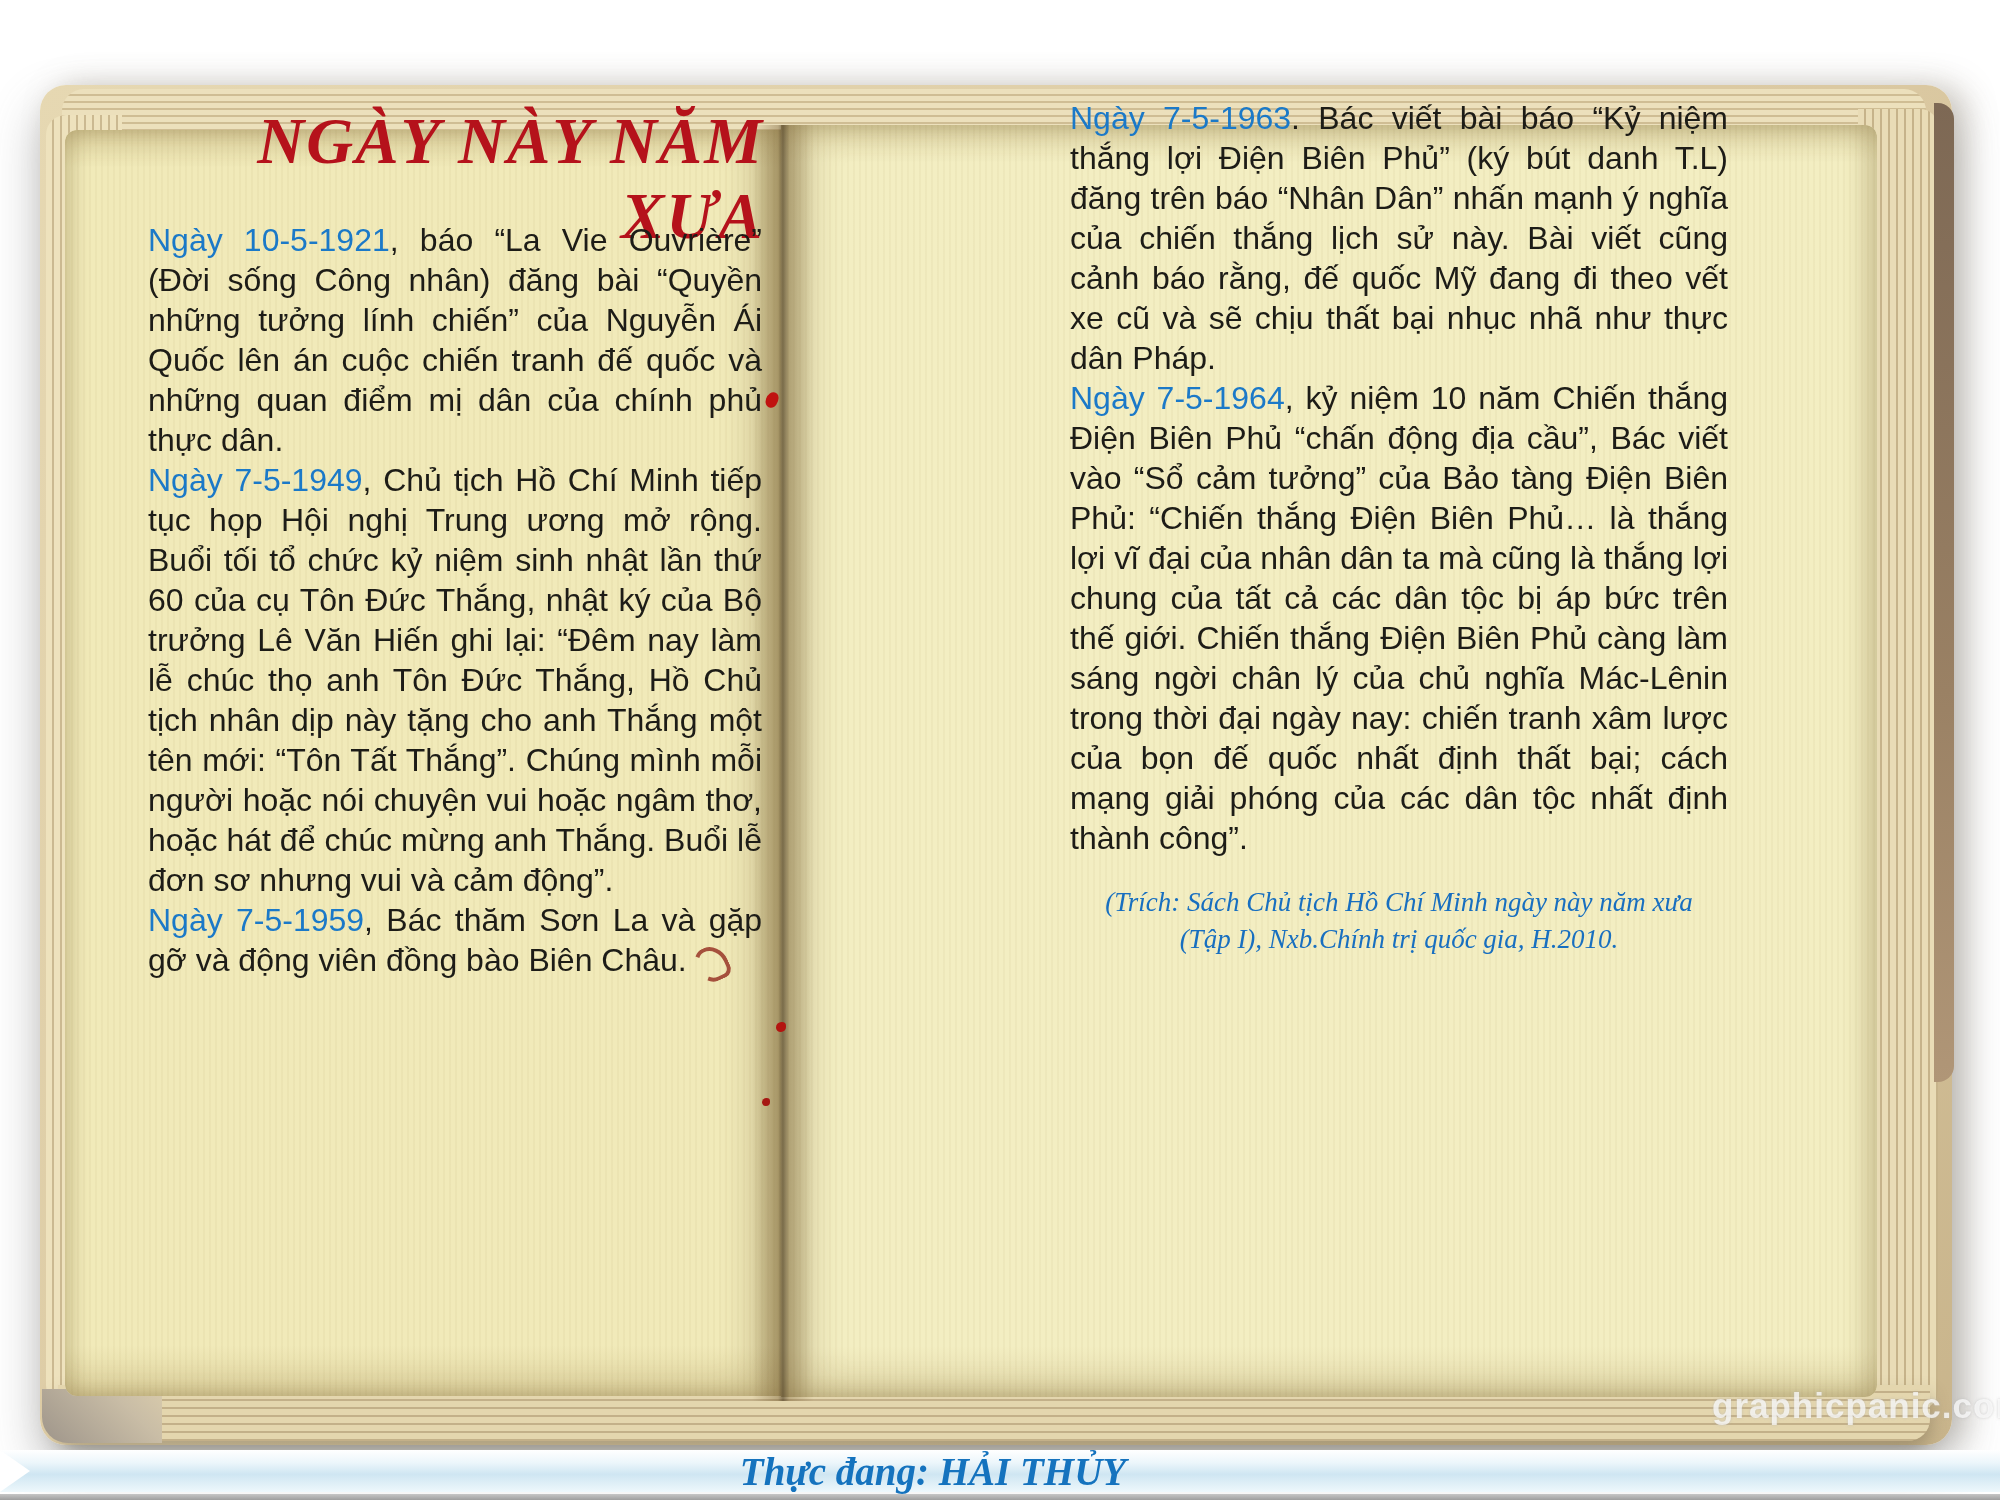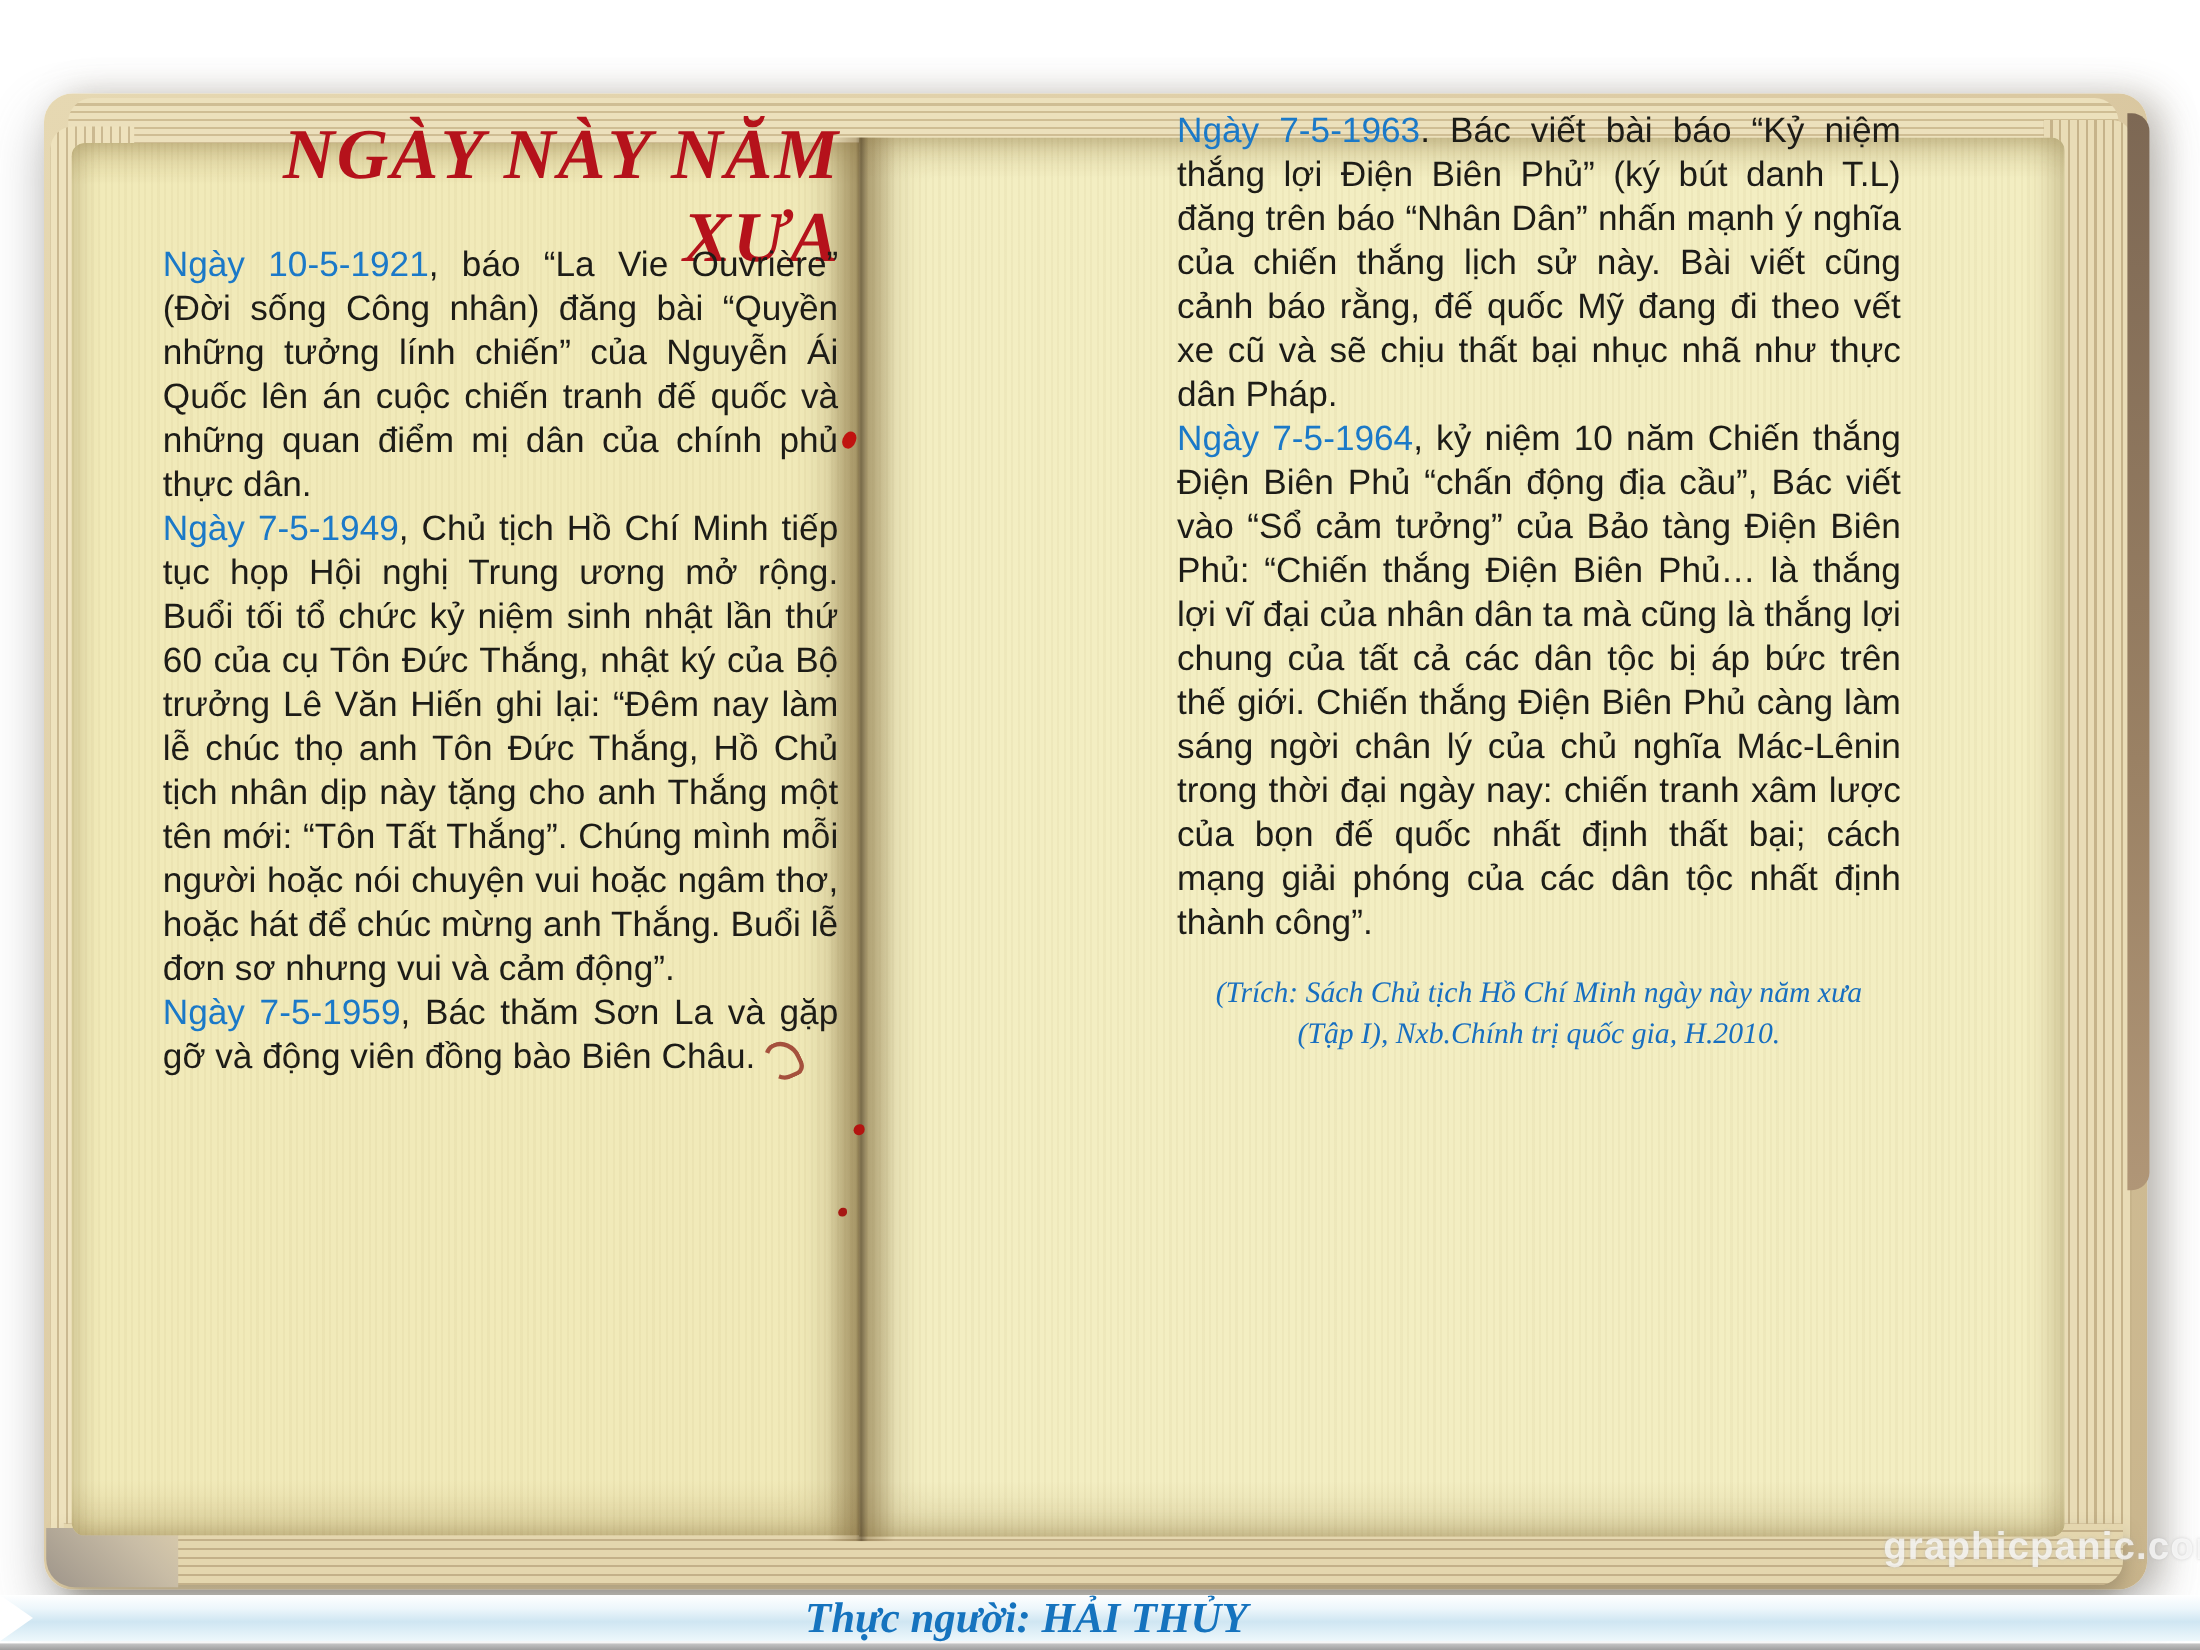--- a/index.html
+++ b/index.html
@@ -115,18 +115,18 @@
     <p class="para"><span class="date">Ngày 7-5-1963</span><span>. </span><span>Bác viết bài báo “Kỷ niệm thắng lợi Điện Biên Phủ” (ký bút danh T.L) đăng trên báo “Nhân Dân” nhấn mạnh ý nghĩa của chiến thắng lịch sử này. Bài viết cũng cảnh báo rằng, đế quốc Mỹ đang đi theo vết xe cũ và sẽ chịu thất bại nhục nhã như thực dân Pháp.</span></p>
     <p class="para"><span class="date">Ngày 7-5-1964</span><span>, </span><span>kỷ niệm 10 năm Chiến thắng Điện Biên Phủ “chấn động địa cầu”, Bác viết vào “Sổ cảm tưởng” của Bảo tàng Điện Biên Phủ: “Chiến thắng Điện Biên Phủ… là thắng lợi vĩ đại của nhân dân ta mà cũng là thắng lợi chung của tất cả các dân tộc bị áp bức trên thế giới. Chiến thắng Điện Biên Phủ càng làm sáng ngời chân lý của chủ nghĩa Mác-Lênin trong thời đại ngày nay: chiến tranh xâm lược của bọn đế quốc nhất định thất bại; cách mạng giải phóng của các dân tộc nhất định thành công”.</span></p>
     <div class="citation">
       <div>(Trích: Sách Chủ tịch Hồ Chí Minh ngày này năm xưa</div>
       <div>(Tập I), Nxb.Chính trị quốc gia, H.2010.</div>
     </div>
   </div>
 
   <div class="footer-bar"></div>
   <div class="footer-notch"></div>
-  <div class="footer-credit">Thực người: HẢI THỦY</div>
+  <div class="footer-credit">Thực đang: HẢI THỦY</div>
   <div class="bottom-strip"></div>
 
   <div class="watermark">graphicpanic.com</div>
 
 </div>
 
 </body></html>

